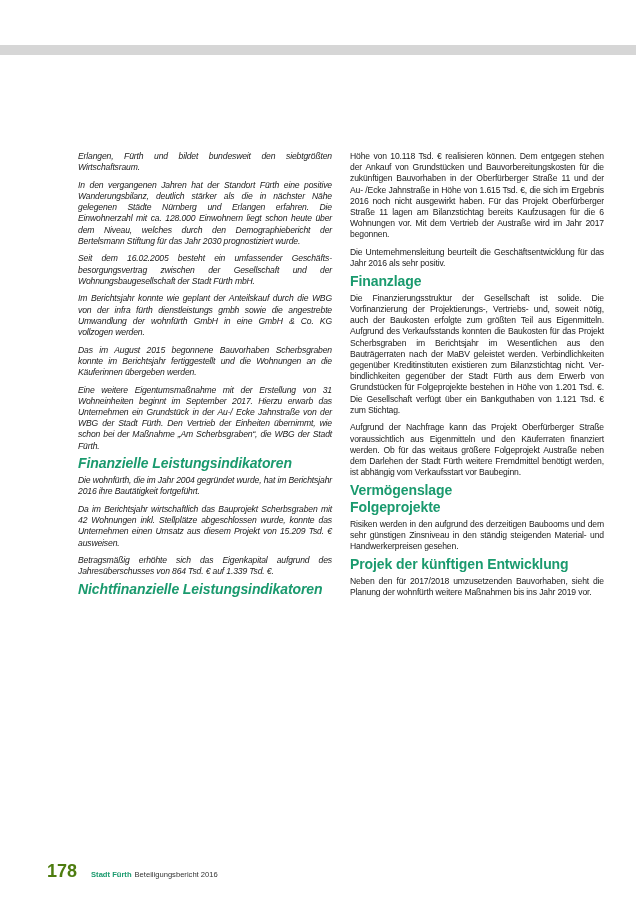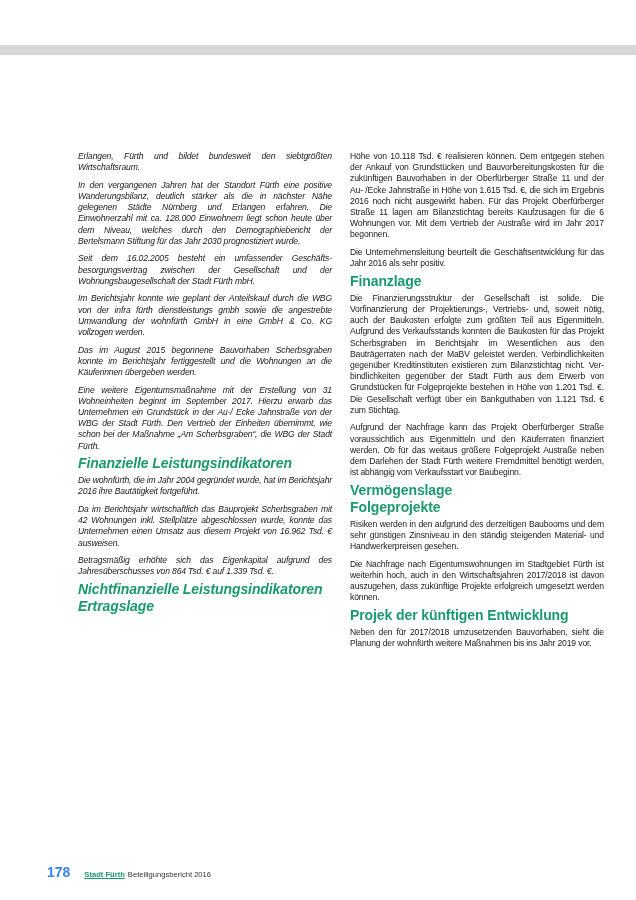--- a/index.html
+++ b/index.html
@@ -6,54 +6,52 @@
   body { width: 636px; height: 900px; position: relative; overflow: hidden;
          font-family: "Liberation Sans", sans-serif; color: #1a1a1a; }
   .topbar { position: absolute; left: 0; top: 45px; width: 636px; height: 10px; background: #d6d6d6; }
   .col { position: absolute; top: 151px; width: 254px; font-size: 8.6px; line-height: 11.2px;
          letter-spacing: -0.15px; text-align: justify; }
   .col-left { left: 78px; font-style: italic; }
   .col-right { left: 350px; }
   .col p { margin: 0 0 6.4px 0; hyphens: manual; }
   .col h3 { margin: 0 0 6px 0; font-size: 14px; line-height: 11px; font-weight: bold; color: #1a9a6e; letter-spacing: -0.1px; }
   .footer { position: absolute; left: 47px; top: 842px; display: flex; align-items: baseline; }
-  .page-number { font-size: 14px; font-weight: bold; color: #3b82f6; margin-right: 14px; }
-  .footer-org { font-size: 7.6px; font-weight: bold; color: #1a9a6e; margin-right: 3px; text-decoration: underline; }
+  .page-number { font-size: 18px; font-weight: bold; color: #4d7c0f; margin-right: 14px; }
+  .footer-org { font-size: 7.6px; font-weight: bold; color: #1a9a6e; margin-right: 3px; }
   .footer-title { font-size: 7.6px; color: #333333; margin-top: 28px; }
 </style>
 </head>
 <body>
 
 <div class="topbar"></div>
 
 <div class="col col-left">
   <p>Erlangen, Fürth und bildet bundesweit den siebtgrößten Wirtschaftsraum.</p>
   <p>In den vergangenen Jahren hat der Standort Fürth eine positive Wanderungsbilanz, deutlich stärker als die in nächster Nähe gelegenen Städte Nürnberg und Erlangen erfahren. Die Einwohnerzahl mit ca. 128.000 Einwohnern liegt schon heute über dem Niveau, welches durch den Demographiebericht der Bertelsmann Stiftung für das Jahr 2030 prognostiziert wurde.</p>
   <p>Seit dem 16.02.2005 besteht ein umfassender Geschäfts­besorgungsvertrag zwischen der Gesellschaft und der Wohnungsbaugesellschaft der Stadt Fürth mbH.</p>
   <p>Im Berichtsjahr konnte wie geplant der Anteilskauf durch die WBG von der infra fürth dienstleistungs gmbh sowie die angestrebte Umwandlung der wohnfürth GmbH in eine GmbH &amp; Co. KG vollzogen werden.</p>
   <p>Das im August 2015 begonnene Bauvorhaben Scherbs­graben konnte im Berichtsjahr fertiggestellt und die Woh­nungen an die Käuferinnen übergeben werden.</p>
   <p>Eine weitere Eigentumsmaßnahme mit der Erstellung von 31 Wohneinheiten beginnt im September 2017. Hierzu erwarb das Unternehmen ein Grundstück in der Au-/ Ecke Jahnstraße von der WBG der Stadt Fürth. Den Vertrieb der Einheiten übernimmt, wie schon bei der Maßnahme „Am Scherbsgraben“, die WBG der Stadt Fürth.</p>
   <h3>Finanzielle Leistungsindikatoren</h3>
   <p>Die wohnfürth, die im Jahr 2004 gegründet wurde, hat im Berichtsjahr 2016 ihre Bautätigkeit fortgeführt.</p>
-  <p>Da im Berichtsjahr wirtschaftlich das Bauprojekt Scherbs­graben mit 42 Wohnungen inkl. Stellplätze abgeschlossen wurde, konnte das Unternehmen einen Umsatz aus die­sem Projekt von 16.962 Tsd. € ausweisen.</p>
+  <p>Da im Berichtsjahr wirtschaftlich das Bauprojekt Scherbs­graben mit 42 Wohnungen inkl. Stellplätze abgeschlossen wurde, konnte das Unternehmen einen Umsatz aus die­sem Projekt von 15.209 Tsd. € ausweisen.</p>
   <p>Betragsmäßig erhöhte sich das Eigenkapital aufgrund des Jahresüberschusses von 864 Tsd. € auf 1.339 Tsd. €.</p>
   <h3>Nichtfinanzielle Leistungsindikatoren</h3>
-  <h3>Ertragslage</h3>
 </div>
 
 <div class="col col-right">
   <p>Höhe von 10.118 Tsd. € realisieren können. Dem entge­gen stehen der Ankauf von Grundstücken und Bauvorbe­reitungskosten für die zukünftigen Bauvorhaben in der Oberfürberger Straße 11 und der Au- /Ecke Jahnstraße in Höhe von 1.615 Tsd. €, die sich im Ergebnis 2016 noch nicht ausgewirkt haben. Für das Projekt Oberfürberger Straße 11 lagen am Bilanzstichtag bereits Kaufzusagen für die 6 Wohnungen vor. Mit dem Vertrieb der Austraße wird im Jahr 2017 begonnen.</p>
   <p>Die Unternehmensleitung beurteilt die Geschäftsentwick­lung für das Jahr 2016 als sehr positiv.</p>
   <h3>Finanzlage</h3>
   <p>Die Finanzierungsstruktur der Gesellschaft ist solide. Die Vorfinanzierung der Projektierungs-, Vertriebs- und, so­weit nötig, auch der Baukosten erfolgte zum größten Teil aus Eigenmitteln. Aufgrund des Verkaufsstands konnten die Baukosten für das Projekt Scherbsgraben im Berichts­jahr im Wesentlichen aus den Bauträgerraten nach der MaBV geleistet werden. Verbindlichkeiten gegenüber Kreditinstituten existieren zum Bilanzstichtag nicht. Ver­bindlichkeiten gegenüber der Stadt Fürth aus dem Erwerb von Grundstücken für Folgeprojekte bestehen in Höhe von 1.201 Tsd. €. Die Gesellschaft verfügt über ein Bankgut­haben von 1.121 Tsd. € zum Stichtag.</p>
   <p>Aufgrund der Nachfrage kann das Projekt Oberfürberger Straße voraussichtlich aus Eigenmitteln und den Käuferra­ten finanziert werden. Ob für das weitaus größere Fol­geprojekt Austraße neben dem Darlehen der Stadt Fürth weitere Fremdmittel benötigt werden, ist abhängig vom Verkaufsstart vor Baubeginn.</p>
   <h3>Vermögenslage</h3>
   <h3>Folgeprojekte</h3>
   <p>Risiken werden in den aufgrund des derzeitigen Bau­booms und dem sehr günstigen Zinsniveau in den ständig steigenden Material- und Handwerkerpreisen gesehen.</p>
-  <p>Die Nachfrage nach Eigentumswohnungen im Stadtgebiet Fürth ist weiterhin hoch, auch in den Wirtschaftsjahren 2017/2018 ist davon auszugehen, dass zukünftige Projek­te erfolgreich umgesetzt werden können.</p>
   <h3>Projek der künftigen Entwicklung</h3>
   <p>Neben den für 2017/2018 umzusetzenden Bauvorhaben, sieht die Planung der wohnfürth weitere Maßnahmen bis ins Jahr 2019 vor.</p>
 </div>
 
 <div class="footer">
   <span class="page-number">178</span>
   <span class="footer-org">Stadt Fürth</span>
   <span class="footer-title">Beteiligungsbericht 2016</span>
 </div>
 

